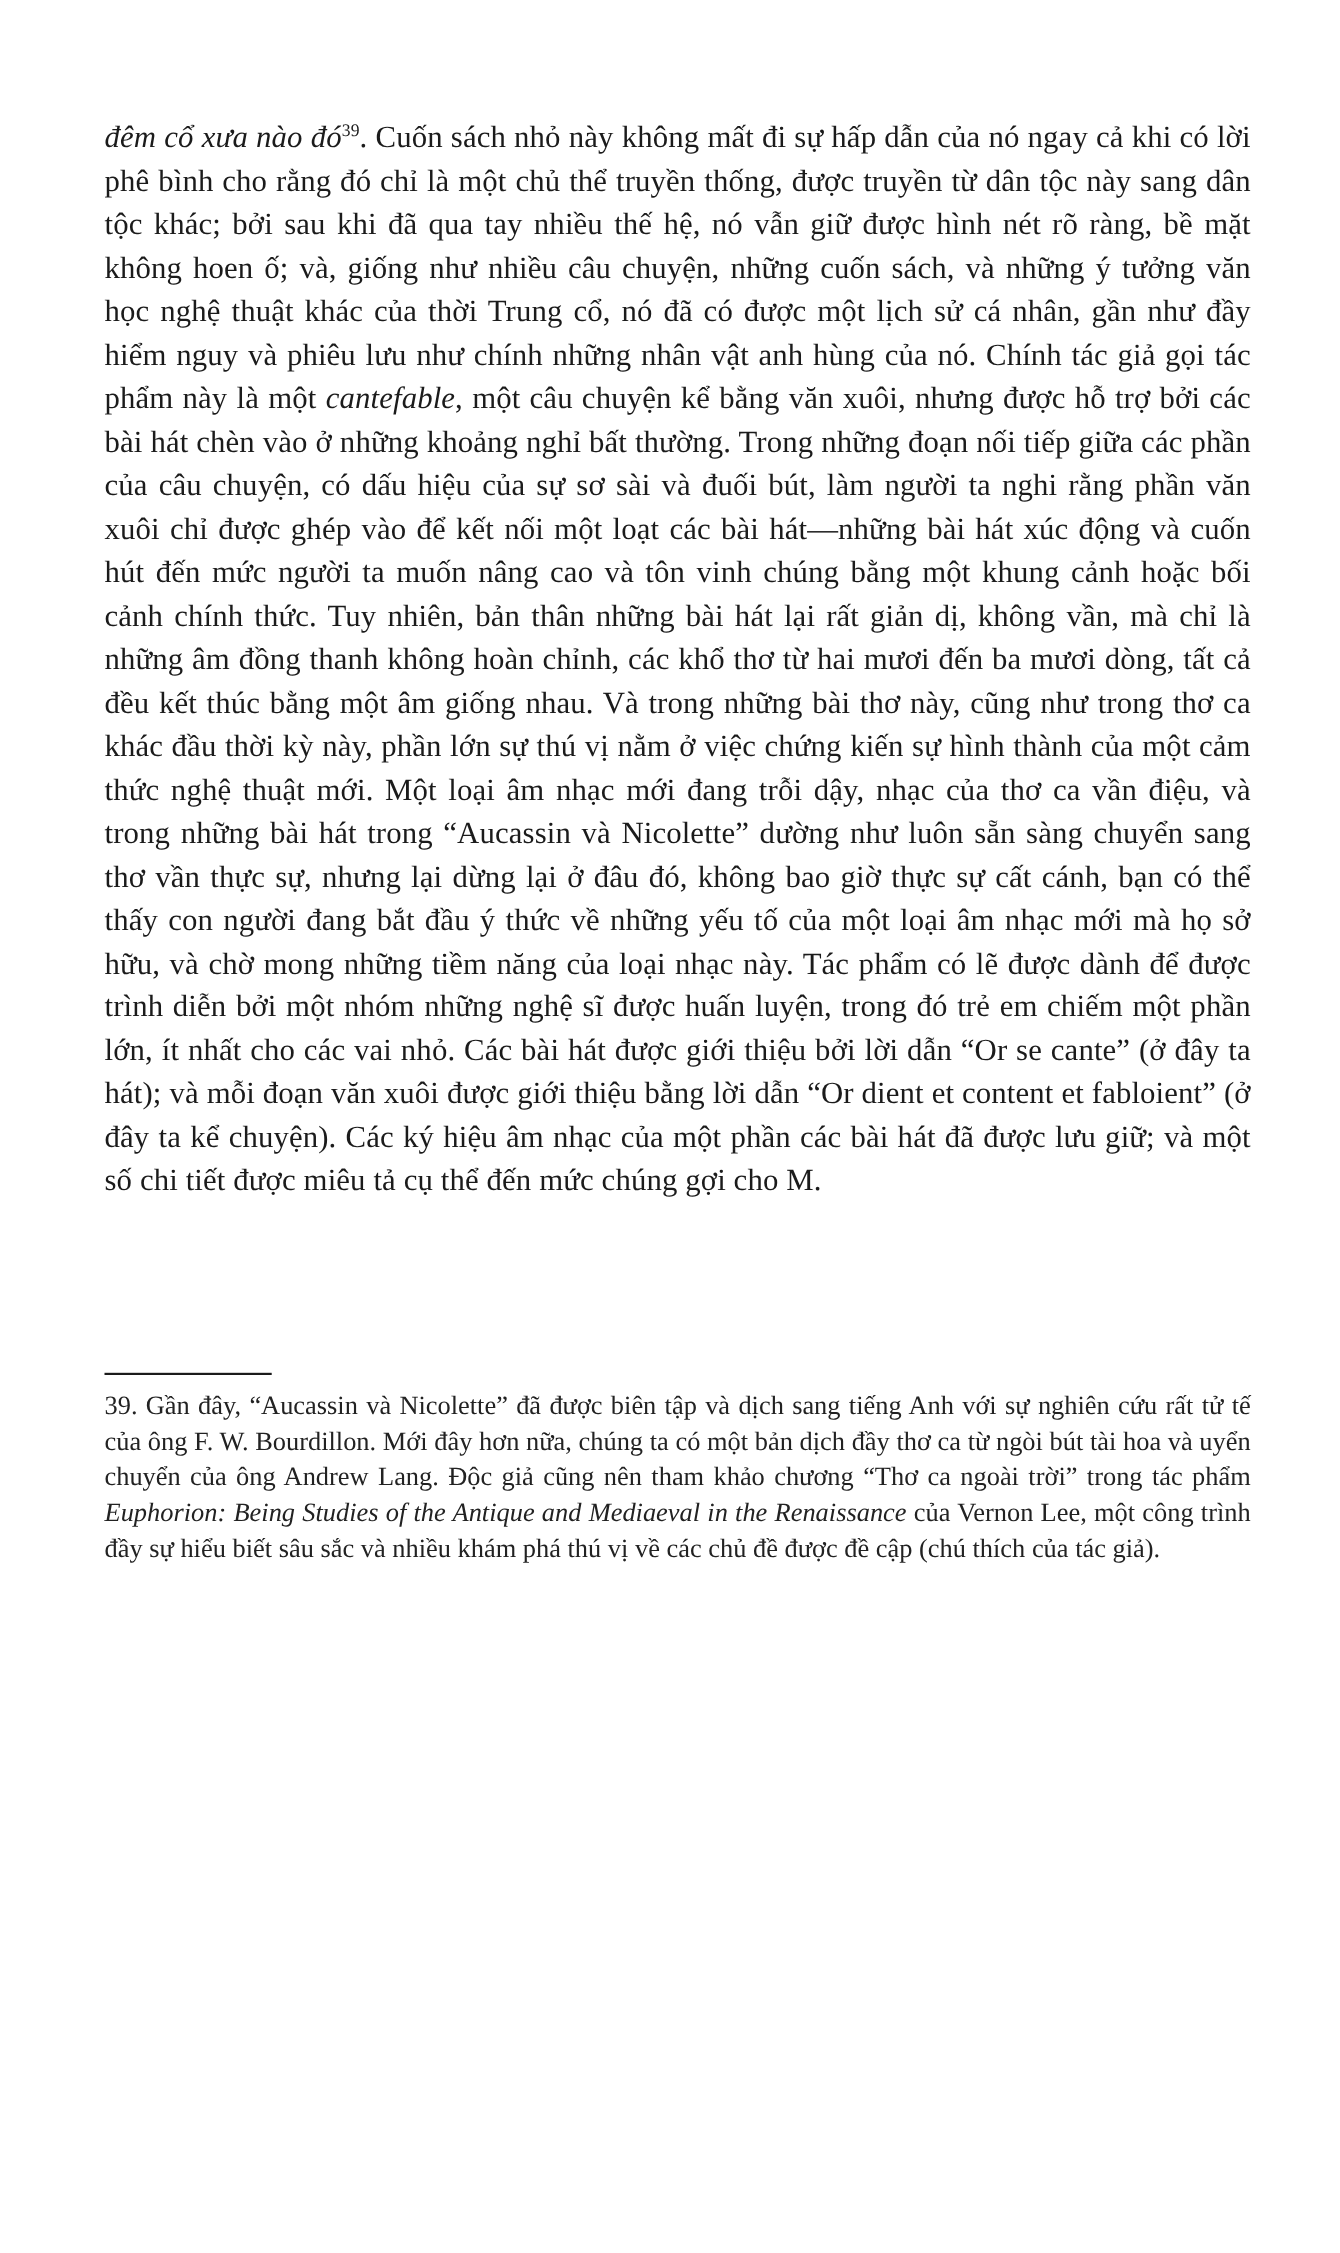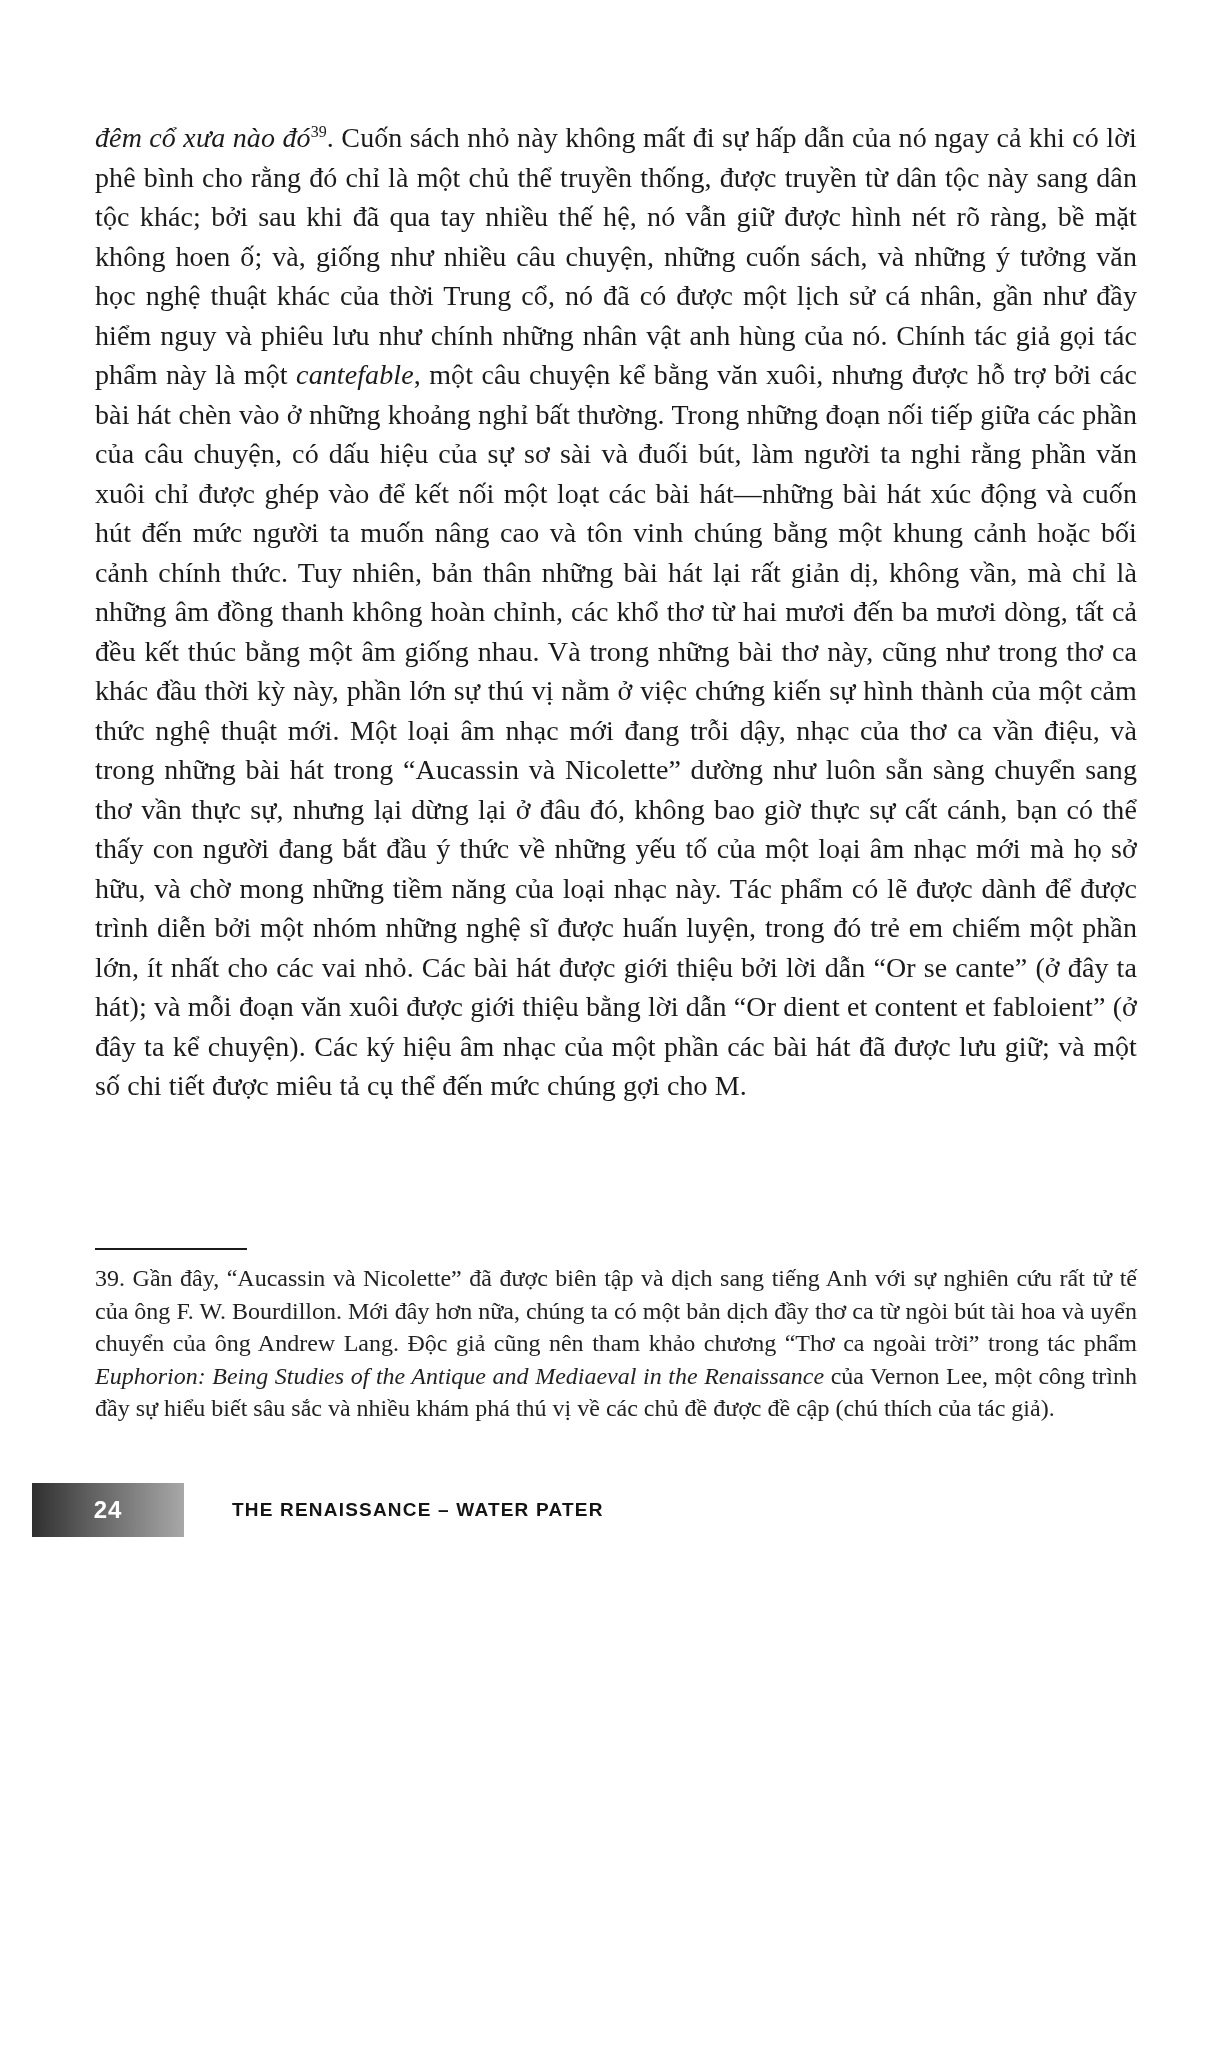--- a/index.html
+++ b/index.html
@@ -12,21 +12,21 @@
     width: 1218px;
     height: 2048px;
     margin: 0 auto;
     background: #ffffff;
     font-family: "Liberation Serif", serif;
     color: #1b1b1b;
     overflow: hidden;
   }
   .body-text {
     position: absolute;
-    top: 90px;
+    top: 78px;
     left: 95px;
     width: 1042px;
     font-size: 28px;
     line-height: 39.5px;
     text-align: justify;
     letter-spacing: 0.1px;
   }
   .it { font-style: italic; }
   sup.fnref {
     font-size: 16px;
@@ -95,20 +95,14 @@
     <span class="it">đêm cổ xưa nào đó</span><sup class="fnref">39</sup><span>. Cuốn sách nhỏ này không mất đi sự hấp dẫn của nó ngay cả khi có lời phê bình cho rằng đó chỉ là một chủ thể truyền thống, được truyền từ dân tộc này sang dân tộc khác; bởi sau khi đã qua tay nhiều thế hệ, nó vẫn giữ được hình nét rõ ràng, bề mặt không hoen ố; và, giống như nhiều câu chuyện, những cuốn sách, và những ý tưởng văn học nghệ thuật khác của thời Trung cổ, nó đã có được một lịch sử cá nhân, gần như đầy hiểm nguy và phiêu lưu như chính những nhân vật anh hùng của nó. Chính tác giả gọi tác phẩm này là một </span><span class="it">cantefable</span><span>, một câu chuyện kể bằng văn xuôi, nhưng được hỗ trợ bởi các bài hát chèn vào ở những khoảng nghỉ bất thường. Trong những đoạn nối tiếp giữa các phần của câu chuyện, có dấu hiệu của sự sơ sài và đuối bút, làm người ta nghi rằng phần văn xuôi chỉ được ghép vào để kết nối một loạt các bài hát—những bài hát xúc động và cuốn hút đến mức người ta muốn nâng cao và tôn vinh chúng bằng một khung cảnh hoặc bối cảnh chính thức. Tuy nhiên, bản thân những bài hát lại rất giản dị, không vần, mà chỉ là những âm đồng thanh không hoàn chỉnh, các khổ thơ từ hai mươi đến ba mươi dòng, tất cả đều kết thúc bằng một âm giống nhau. Và trong những bài thơ này, cũng như trong thơ ca khác đầu thời kỳ này, phần lớn sự thú vị nằm ở việc chứng kiến sự hình thành của một cảm thức nghệ thuật mới. Một loại âm nhạc mới đang trỗi dậy, nhạc của thơ ca vần điệu, và trong những bài hát trong “Aucassin và Nicolette” dường như luôn sẵn sàng chuyển sang thơ vần thực sự, nhưng lại dừng lại ở đâu đó, không bao giờ thực sự cất cánh, bạn có thể thấy con người đang bắt đầu ý thức về những yếu tố của một loại âm nhạc mới mà họ sở hữu, và chờ mong những tiềm năng của loại nhạc này. Tác phẩm có lẽ được dành để được trình diễn bởi một nhóm những nghệ sĩ được huấn luyện, trong đó trẻ em chiếm một phần lớn, ít nhất cho các vai nhỏ. Các bài hát được giới thiệu bởi lời dẫn “Or se cante” (ở đây ta hát); và mỗi đoạn văn xuôi được giới thiệu bằng lời dẫn “Or dient et content et fabloient” (ở đây ta kể chuyện). Các ký hiệu âm nhạc của một phần các bài hát đã được lưu giữ; và một số chi tiết được miêu tả cụ thể đến mức chúng gợi cho M.</span>
   </p>
 
   <div class="footnote-block">
     <div class="footnote-rule"></div>
     <p class="footnote-text" style="margin:0;">
       <span>39. Gần đây, “Aucassin và Nicolette” đã được biên tập và dịch sang tiếng Anh với sự nghiên cứu rất tử tế của ông F. W. Bourdillon. Mới đây hơn nữa, chúng ta có một bản dịch đầy thơ ca từ ngòi bút tài hoa và uyển chuyển của ông Andrew Lang. Độc giả cũng nên tham khảo chương “Thơ ca ngoài trời” trong tác phẩm </span><span class="it">Euphorion: Being Studies of the Antique and Mediaeval in the Renaissance</span><span> của Vernon Lee, một công trình đầy sự hiểu biết sâu sắc và nhiều khám phá thú vị về các chủ đề được đề cập (chú thích của tác giả).</span>
     </p>
   </div>
 
-  <div class="footer">
-    <div class="page-number-bar">
-      <span class="page-number">24</span>
-    </div>
-    <span class="book-title">The Renaissance – Water Pater</span>
-  </div>
 
 </div>
 
 </body></html>

